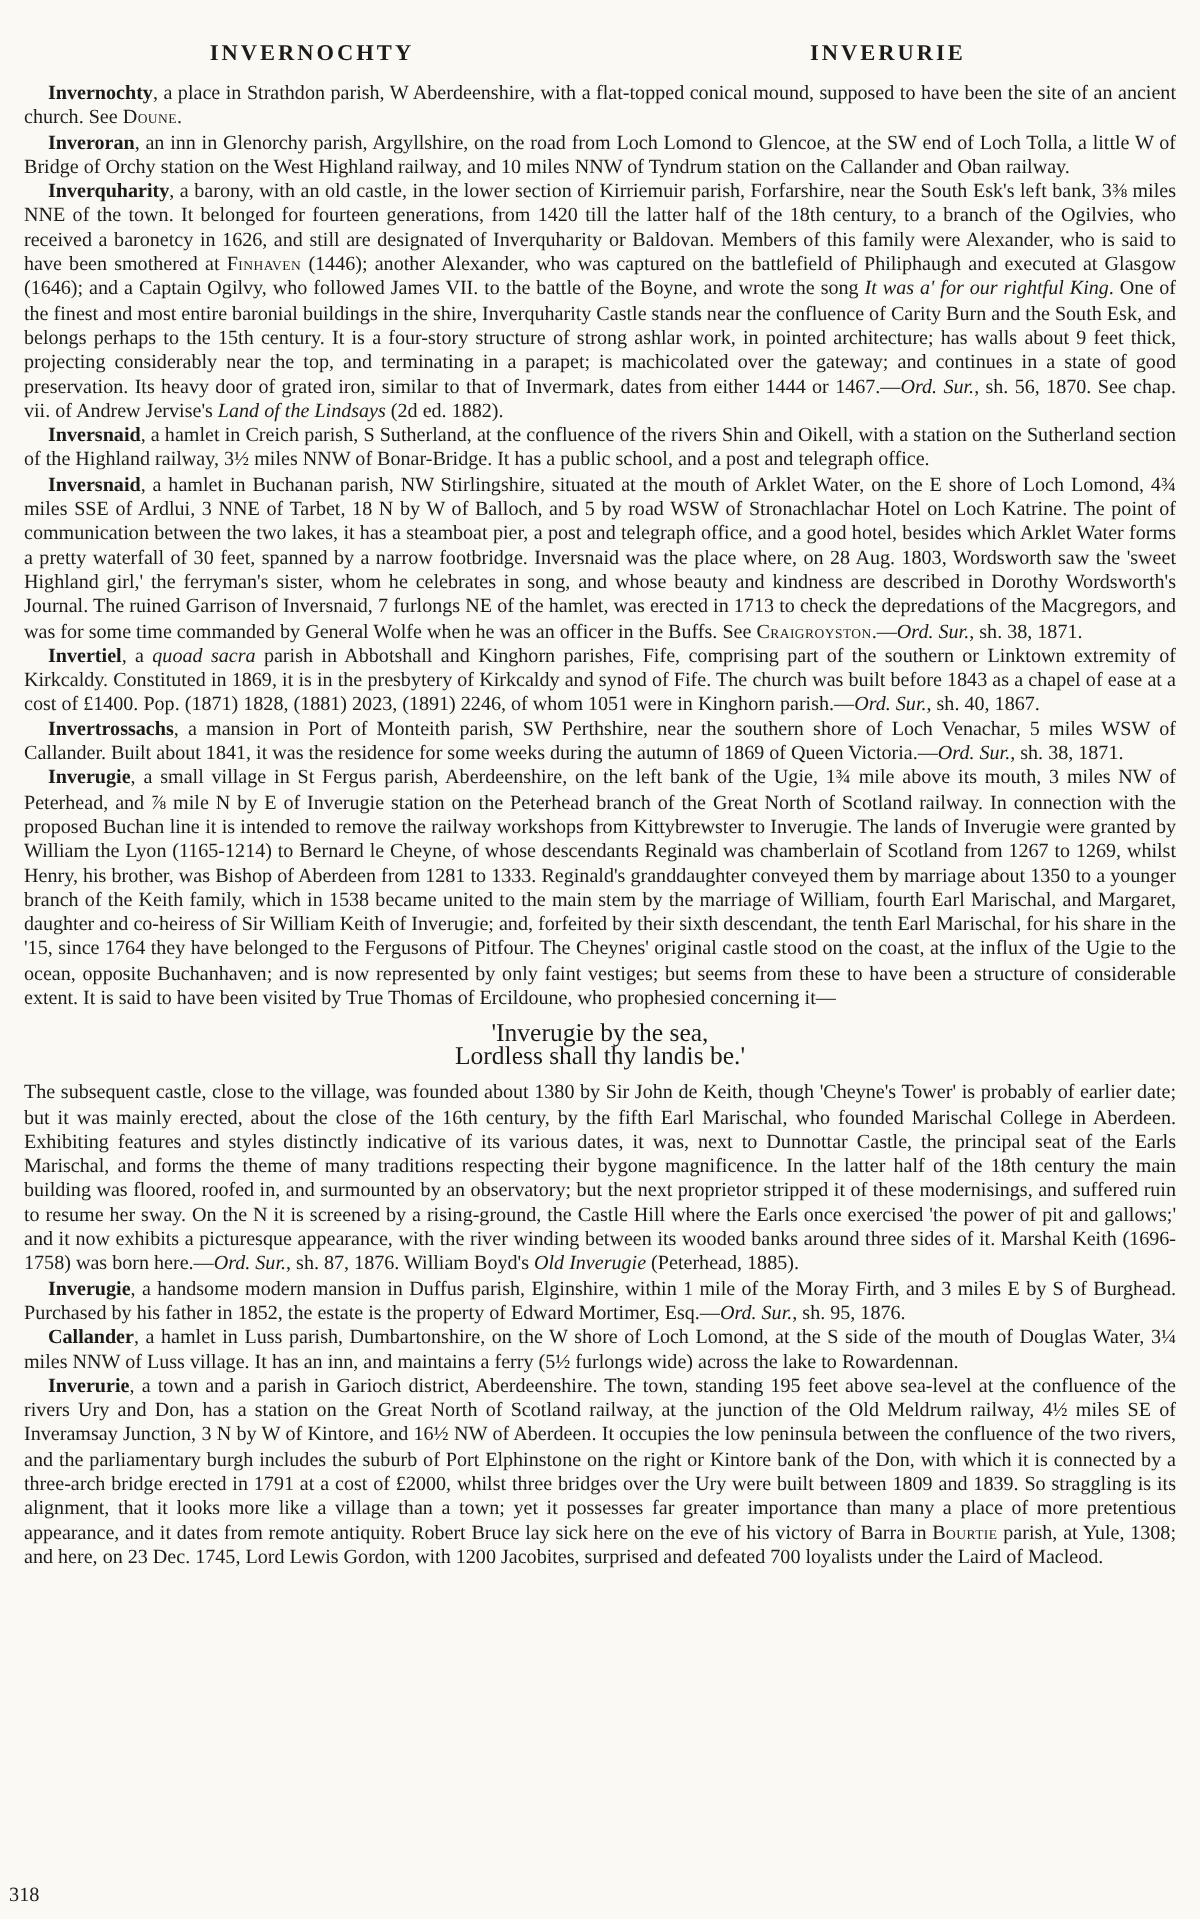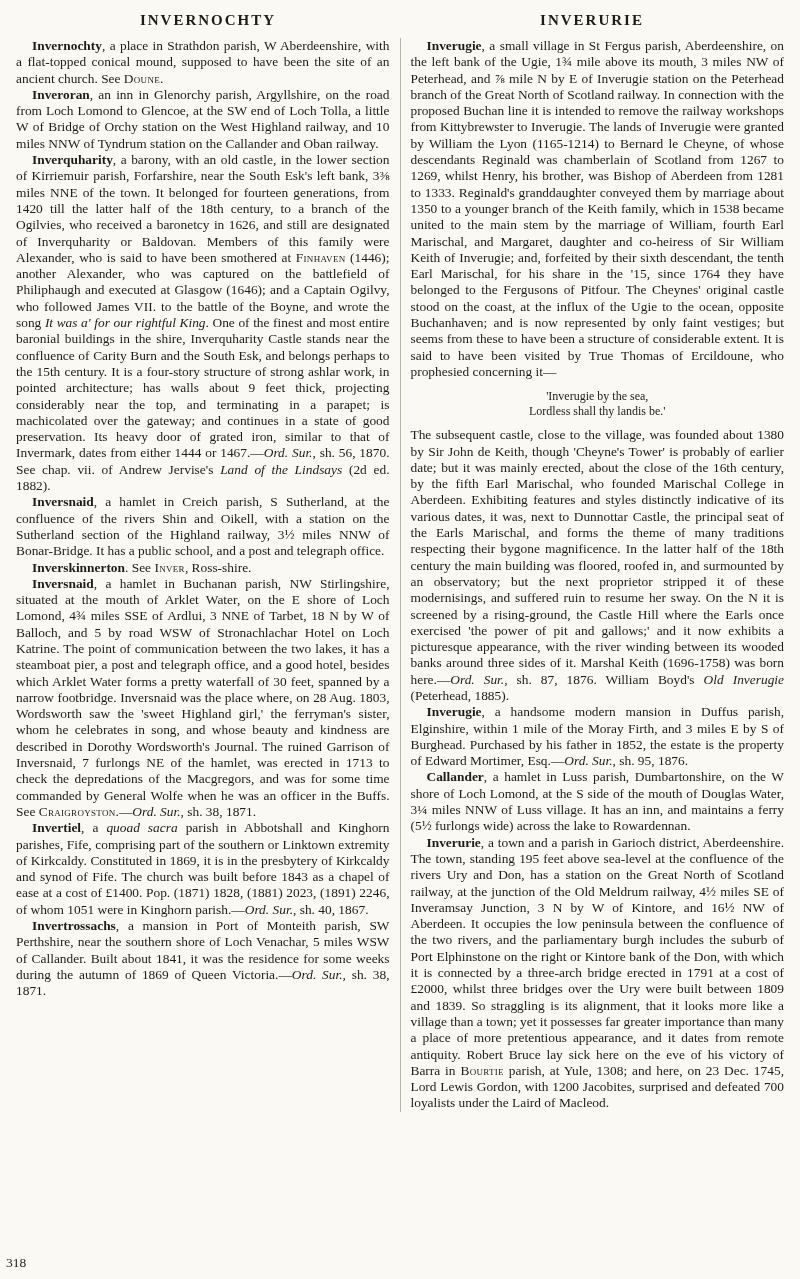--- a/index.html
+++ b/index.html
@@ -4,32 +4,32 @@
 <style>
   html,body{margin:0;padding:0;}
   body{
     width:800px;height:1279px;
     background:#faf9f3;
     color:#1d1c1a;
     font-family:"Liberation Serif","DejaVu Serif",serif;
     overflow:hidden;
     position:relative;
   }
-  .page{box-sizing:border-box;height:100%;padding:12px 16px 6px;}
+  .page{box-sizing:border-box;height:100%;padding:28px 16px 6px;}
   .headers{display:flex;margin-bottom:9px;}
   .headers .hdr{flex:1;text-align:center;font-weight:bold;font-size:15px;letter-spacing:2px;}
-  .columns{display:flex;align-items:stretch;}
+  .columns{display:flex;align-items:stretch;flex-direction:column;}
   .col{flex:1;font-size:13.4px;line-height:16.3px;text-align:justify;}
   .col-divider{width:1px;background:#b8b4a9;margin:0 10px;}
   .entry p{margin:0;text-indent:16px;}
   .entry p.cont{text-indent:0;}
   .term{font-weight:bold;}
   .sc{font-variant:small-caps;letter-spacing:.3px;}
   i{}
-  .verse{text-align:center;font-size:12px;line-height:14.5px;margin:9px 0;}
+  .verse{text-align:center;font-size:17px;line-height:14.5px;margin:9px 0;}
   .page-number{position:absolute;left:6px;bottom:8px;font-size:13.5px;}
 </style>
 </head>
 <body>
 
 <div class="page">
   <div class="headers">
     <div class="hdr">INVERNOCHTY</div>
     <div class="hdr">INVERURIE</div>
   </div>
@@ -39,23 +39,20 @@
           <p><span class="term">Invernochty</span>, a place in Strathdon parish, W Aberdeenshire, with a flat-topped conical mound, supposed to have been the site of an ancient church. See <span class="sc">Doune</span>.</p>
         </div>
         <div class="entry">
           <p><span class="term">Inveroran</span>, an inn in Glenorchy parish, Argyllshire, on the road from Loch Lomond to Glencoe, at the SW end of Loch Tolla, a little W of Bridge of Orchy station on the West Highland railway, and 10 miles NNW of Tyndrum station on the Callander and Oban railway.</p>
         </div>
         <div class="entry">
           <p><span class="term">Inverquharity</span>, a barony, with an old castle, in the lower section of Kirriemuir parish, Forfarshire, near the South Esk's left bank, 3⅜ miles NNE of the town. It belonged for fourteen generations, from 1420 till the latter half of the 18th century, to a branch of the Ogilvies, who received a baronetcy in 1626, and still are designated of Inverquharity or Baldovan. Members of this family were Alexander, who is said to have been smothered at <span class="sc">Finhaven</span> (1446); another Alexander, who was captured on the battlefield of Philiphaugh and executed at Glasgow (1646); and a Captain Ogilvy, who followed James VII. to the battle of the Boyne, and wrote the song <i>It was a' for our rightful King</i>. One of the finest and most entire baronial buildings in the shire, Inverquharity Castle stands near the confluence of Carity Burn and the South Esk, and belongs perhaps to the 15th century. It is a four-story structure of strong ashlar work, in pointed architecture; has walls about 9 feet thick, projecting considerably near the top, and terminating in a parapet; is machicolated over the gateway; and continues in a state of good preservation. Its heavy door of grated iron, similar to that of Invermark, dates from either 1444 or 1467.—<i>Ord. Sur.</i>, sh. 56, 1870. See chap. vii. of Andrew Jervise's <i>Land of the Lindsays</i> (2d ed. 1882).</p>
         </div>
         <div class="entry">
           <p><span class="term">Inversnaid</span>, a hamlet in Creich parish, S Sutherland, at the confluence of the rivers Shin and Oikell, with a station on the Sutherland section of the Highland railway, 3½ miles NNW of Bonar-Bridge. It has a public school, and a post and telegraph office.</p>
-        </div>
-        <div class="entry">
-          <p><span class="term">Inverskinnerton</span>. See <span class="sc">Inver</span>, Ross-shire.</p>
         </div>
         <div class="entry">
           <p><span class="term">Inversnaid</span>, a hamlet in Buchanan parish, NW Stirlingshire, situated at the mouth of Arklet Water, on the E shore of Loch Lomond, 4¾ miles SSE of Ardlui, 3 NNE of Tarbet, 18 N by W of Balloch, and 5 by road WSW of Stronachlachar Hotel on Loch Katrine. The point of communication between the two lakes, it has a steamboat pier, a post and telegraph office, and a good hotel, besides which Arklet Water forms a pretty waterfall of 30 feet, spanned by a narrow footbridge. Inversnaid was the place where, on 28 Aug. 1803, Wordsworth saw the 'sweet Highland girl,' the ferryman's sister, whom he celebrates in song, and whose beauty and kindness are described in Dorothy Wordsworth's Journal. The ruined Garrison of Inversnaid, 7 furlongs NE of the hamlet, was erected in 1713 to check the depredations of the Macgregors, and was for some time commanded by General Wolfe when he was an officer in the Buffs. See <span class="sc">Craigroyston</span>.—<i>Ord. Sur.</i>, sh. 38, 1871.</p>
         </div>
         <div class="entry">
           <p><span class="term">Invertiel</span>, a <i>quoad sacra</i> parish in Abbotshall and Kinghorn parishes, Fife, comprising part of the southern or Linktown extremity of Kirkcaldy. Constituted in 1869, it is in the presbytery of Kirkcaldy and synod of Fife. The church was built before 1843 as a chapel of ease at a cost of £1400. Pop. (1871) 1828, (1881) 2023, (1891) 2246, of whom 1051 were in Kinghorn parish.—<i>Ord. Sur.</i>, sh. 40, 1867.</p>
         </div>
         <div class="entry">
           <p><span class="term">Invertrossachs</span>, a mansion in Port of Monteith parish, SW Perthshire, near the southern shore of Loch Venachar, 5 miles WSW of Callander. Built about 1841, it was the residence for some weeks during the autumn of 1869 of Queen Victoria.—<i>Ord. Sur.</i>, sh. 38, 1871.</p>
         </div>

